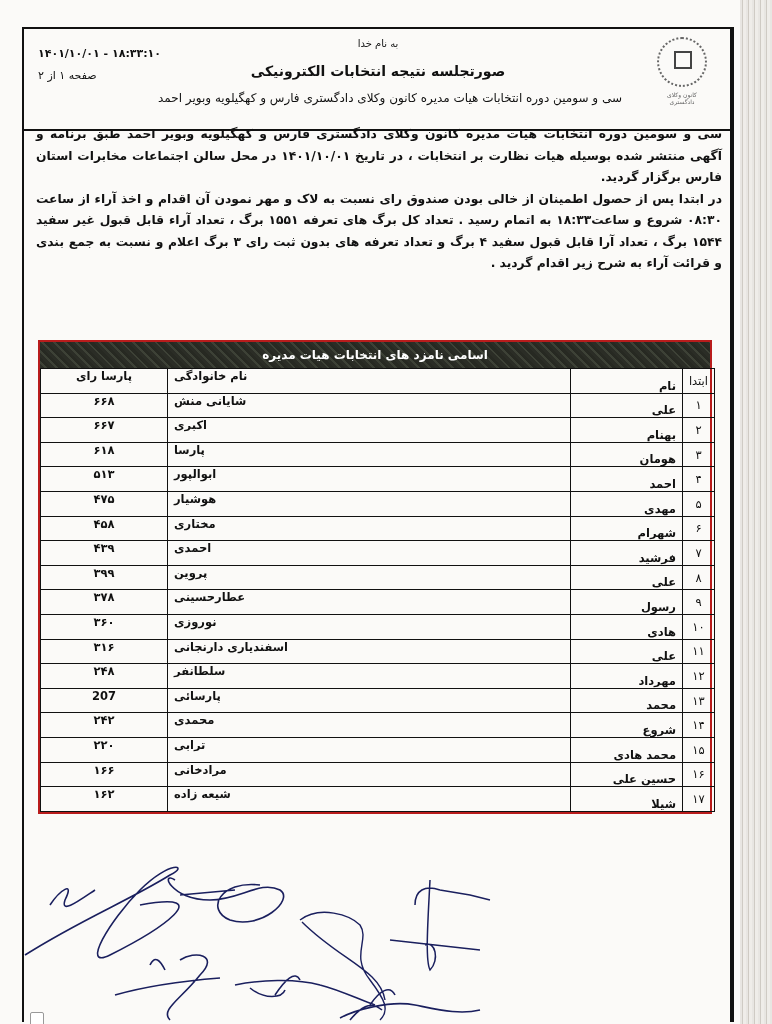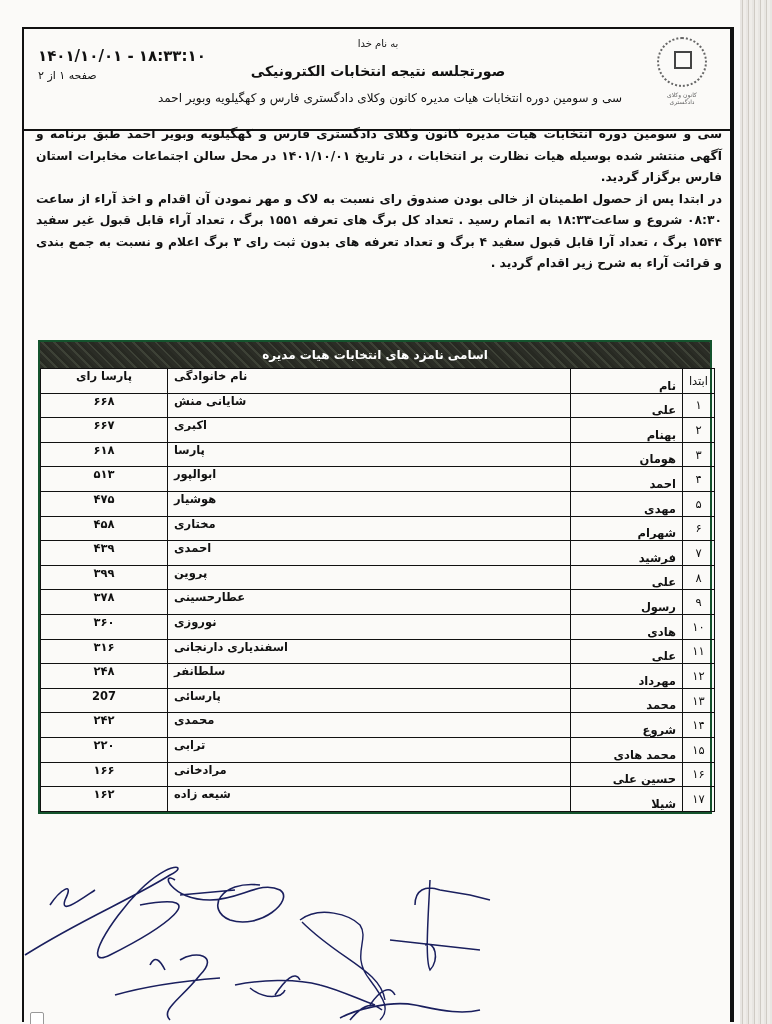--- a/index.html
+++ b/index.html
@@ -35,33 +35,33 @@
     border: 2px dotted #666; margin: 0 auto; position: relative;
   }
   .logo .seal::after {
     content: ""; position: absolute; left: 15px; top: 12px; width: 14px; height: 14px;
     border: 2px solid #444;
   }
   .logo .logo-text { font-size: 6px; text-align: center; color: #666; margin-top: 4px; }
   .bismillah { position: absolute; left: 0; right: 0; top: 11px; text-align: center; font-size: 10px; }
   .title { position: absolute; left: 0; right: 0; top: 36px; text-align: center; font-size: 14px; font-weight: bold; }
   .subtitle { position: absolute; right: 112px; top: 64px; font-size: 12px; direction: rtl; }
-  .datetime { position: absolute; left: 16px; top: 20px; font-size: 15px; font-weight: bold; direction: ltr; }
+  .datetime { position: absolute; left: 16px; top: 20px; font-size: 11px; font-weight: bold; direction: ltr; }
   .page-no { position: absolute; left: 16px; top: 42px; font-size: 11px; font-weight: normal; direction: rtl; }
 
   .body-text {
     position: absolute; left: 36px; top: 124px; width: 686px;
     direction: rtl; text-align: justify; font-size: 12.3px; font-weight: bold;
     line-height: 21.5px;
   }
   .body-text p { margin: 0; }
 
   .table-wrap {
     position: absolute; left: 38px; top: 340px; width: 674px;
-    border: 2px solid #14532d; box-sizing: border-box;
+    border: 2px solid #b91c1c; box-sizing: border-box;
   }
   .tbl-title {
     height: 26px; line-height: 26px; text-align: center; color: #fff; font-weight: bold; font-size: 12px;
     background: repeating-linear-gradient(45deg, #2b2d26 0 3px, #3d4136 3px 5px, #272922 5px 8px);
     direction: rtl;
   }
   table { border-collapse: collapse; width: 100%; direction: rtl; table-layout: fixed; }
   td, th {
     border: 1.5px solid #111; height: 24.6px; padding: 0 6px; font-size: 11.5px; font-weight: bold;
     box-sizing: border-box;

